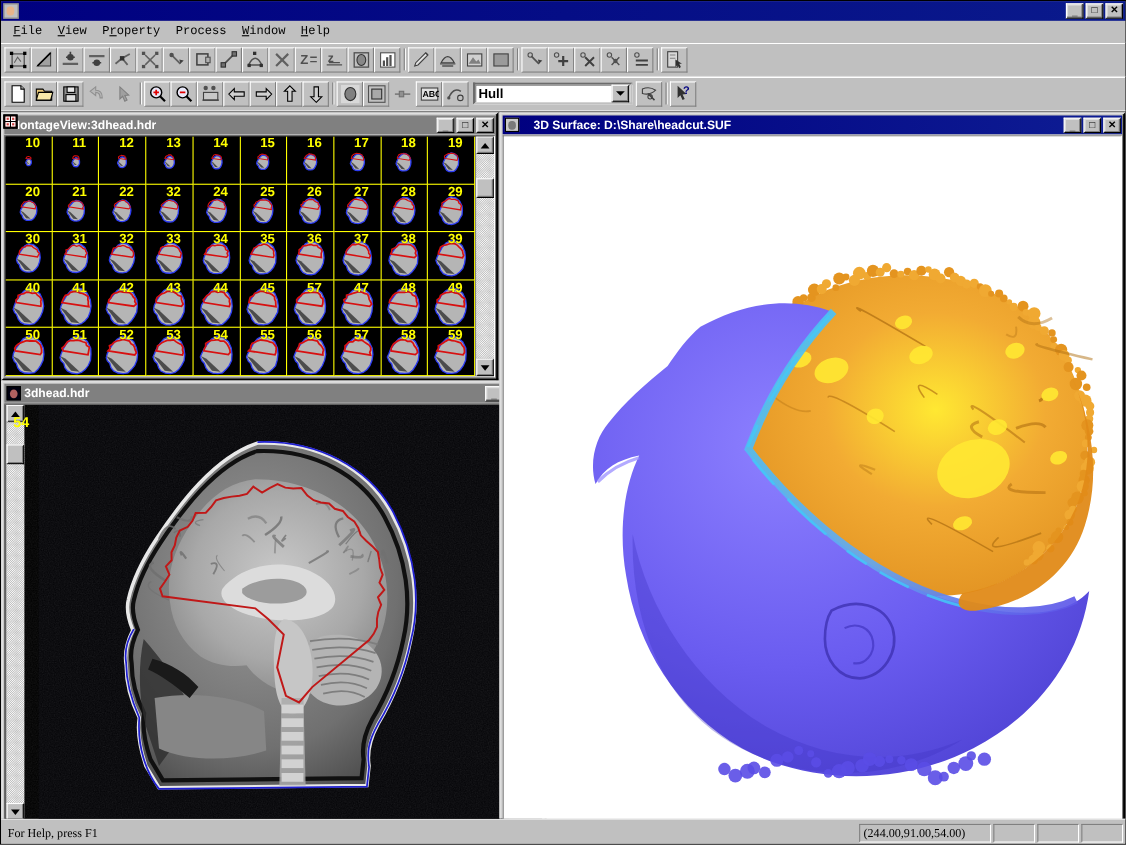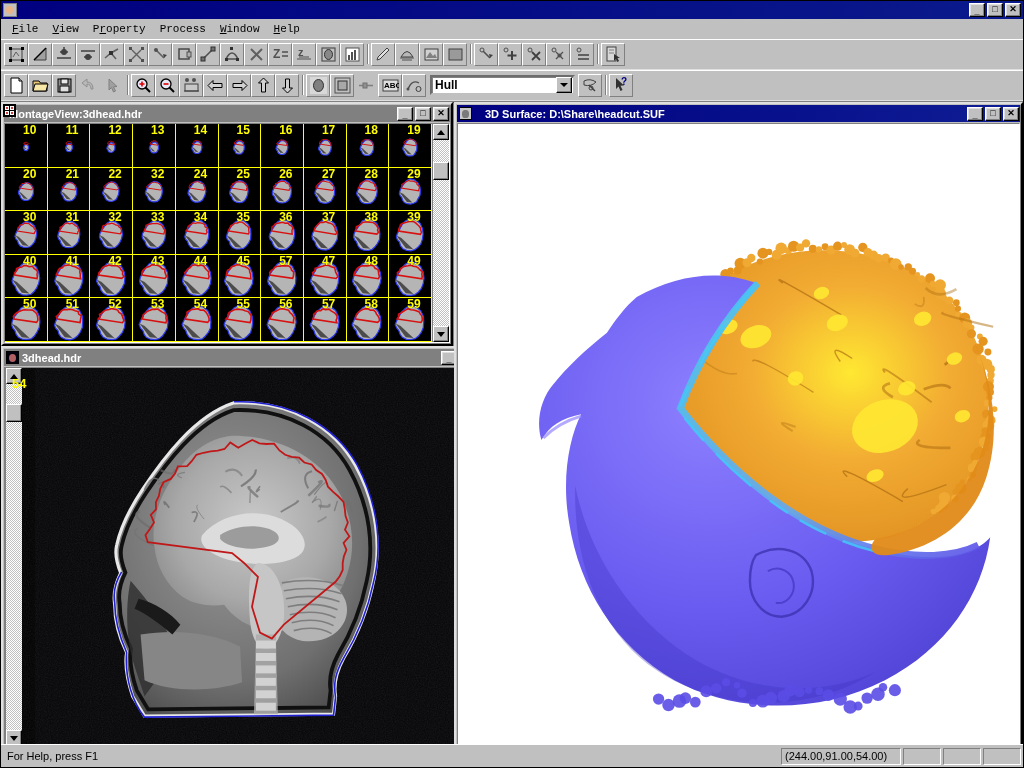--- a/index.html
+++ b/index.html
@@ -313,24 +313,25 @@
   
   .surface-view {
     position: absolute; inset: 0;
     background: #ffffff;
   }
 
   
   .statusbar {
     height: 20px; flex: none;
     background: #c0c0c0;
-    display: flex; align-items: center;
+    display: flex; align-items: flex-end;
     padding: 1px 2px;
     border-top: 1px solid #ffffff;
     gap: 2px;
+    font-family: Liberation Serif, serif;
   }
   .sb-pane {
     height: 17px;
     border: 1px solid;
     border-color: #808080 #ffffff #ffffff #808080;
     box-sizing: border-box;
     display: flex; align-items: center;
     padding: 0 3px;
     font-size: 11px; color: #000;
   }

